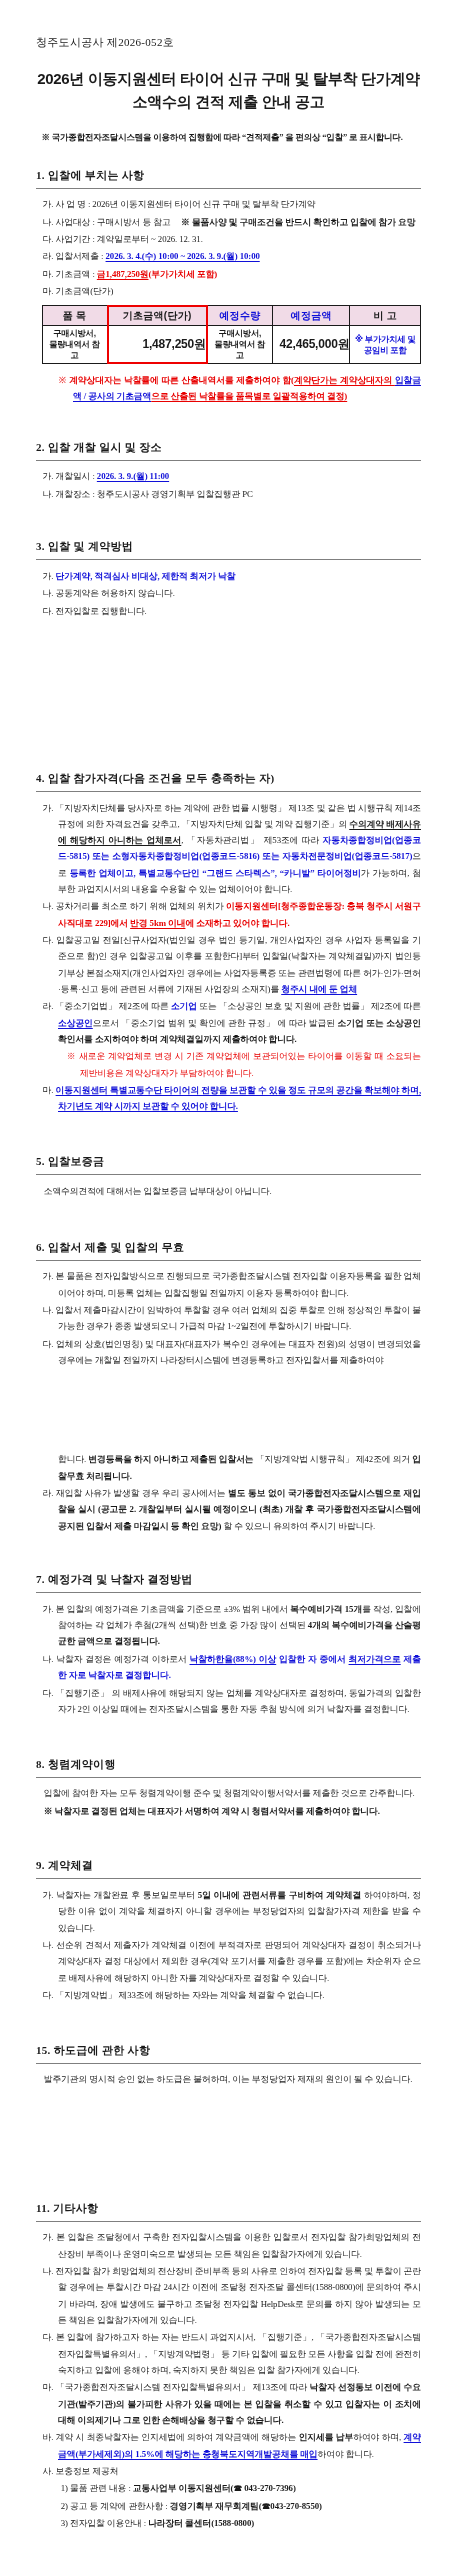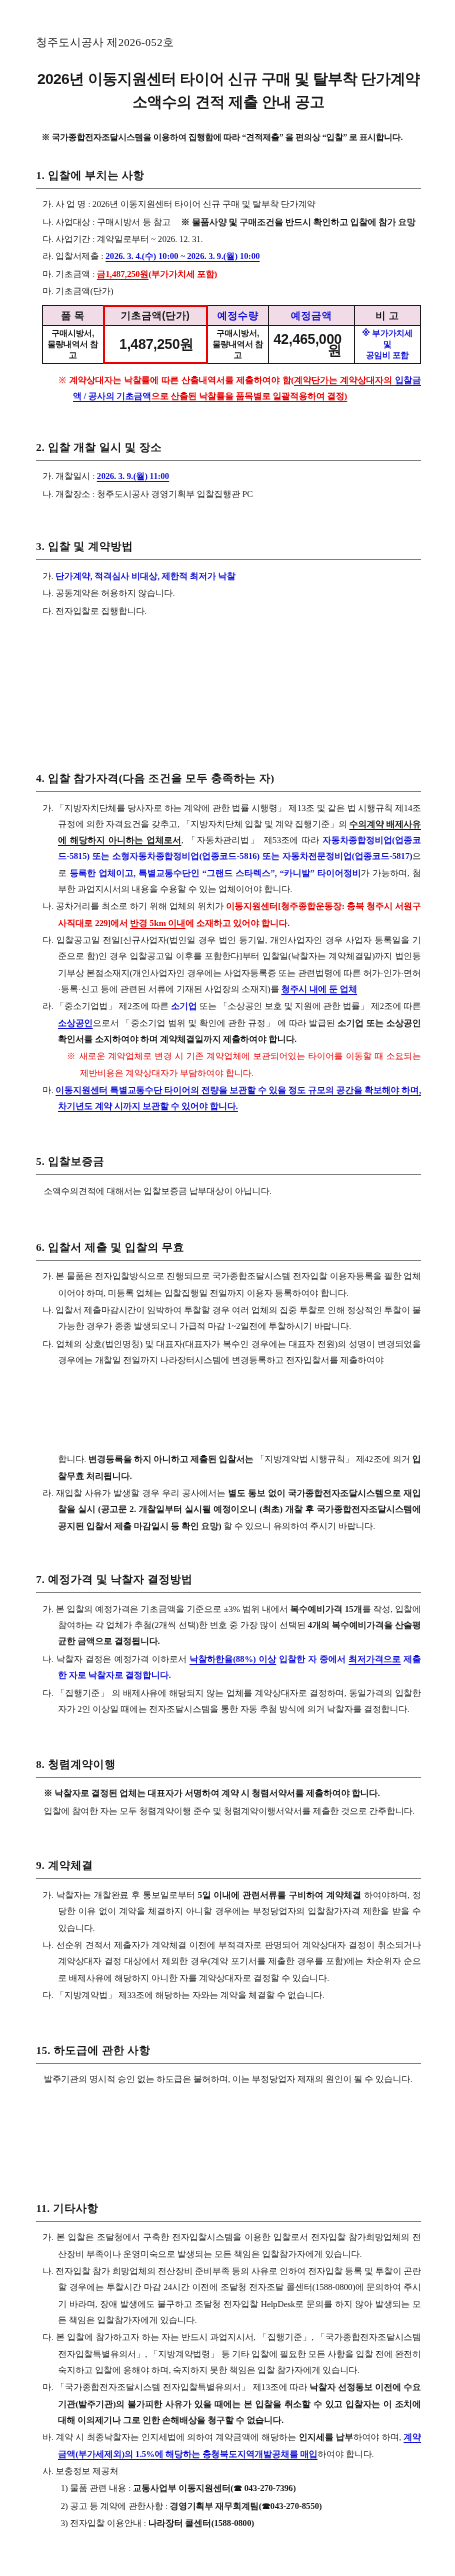--- a/index.html
+++ b/index.html
@@ -31,21 +31,21 @@
   .s-u{text-decoration:underline;text-underline-offset:1.7px;}
   .s-r{color:#e80000;}
   .s-l{color:#1010d8;}
   .tblwrap{margin-top:5.5px;}
   table{border-collapse:collapse;margin-left:5.5px;font-family:"Liberation Sans","DejaVu Sans",sans-serif;}
   th,td{border:1.1px solid #1a1a1a;text-align:center;vertical-align:middle;}
   th{background:#f1dbe7;font-size:10px;font-weight:bold;padding:2.2px 2.2px;letter-spacing:0.3px;}
   td{font-size:8.3px;font-weight:bold;padding:1.7px 4.4px;line-height:11px;white-space:pre-line;letter-spacing:-0.2px;}
   th.box{border-left:2.8px solid #ee0000;border-right:2.8px solid #ee0000;border-top:2.8px solid #ee0000;}
   td.box{border-left:2.8px solid #ee0000;border-right:2.8px solid #ee0000;border-bottom:2.8px solid #ee0000;}
-  td.ar{text-align:right;padding-right:12px;font-size:14px;}
+  td.ar{text-align:right;padding-right:0;font-size:12px;}
   .c-l{color:#1010d8;}
 </style>
 </head>
 <body>
 
 <div class="page">
     <div class="docno">청주도시공사 제2026-052호</div>
     <div class="title">
       <div>2026년 이동지원센터 타이어 신규 구매 및 탈부착 단가계약</div>
       <div>소액수의 견적 제출 안내 공고</div>
@@ -112,22 +112,22 @@
     <div class="gap" style="height: 82px;"></div>
     <div class="item cont"><span>합니다. </span><span class="s-b">변경등록을 하지 아니하고 제출된 입찰서는</span><span> 「지방계약법 시행규칙」 제42조에 의거 </span><span class="s-b">입찰무효 처리됩니다.</span></div>
     <div class="item"><span>라. 재입찰 사유가 발생할 경우 우리 공사에서는 </span><span class="s-b">별도 통보 없이 국가종합전자조달시스템으로 재입찰을 실시 (공고문 2. 개찰일부터 실시될 예정이오니 (최초) 개찰 후 국가종합전자조달시스템에 공지된 입찰서 제출 마감일시 등 확인 요망)</span><span> 할 수 있으니 유의하여 주시기 바랍니다.</span></div>
     <div class="gap" style="height: 13.2px;"></div>
     <div class="heading">7. 예정가격 및 낙찰자 결정방법</div>
     <div class="item"><span>가. 본 입찰의 예정가격은 기초금액을 기준으로 ±3% 범위 내에서 </span><span class="s-b">복수예비가격 15개</span><span>를 작성, 입찰에 참여하는 각 업체가 추첨(2개씩 선택)한 번호 중 가장 많이 선택된 </span><span class="s-b">4개의 복수예비가격을 산술평균한 금액으로 결정됩니다.</span></div>
     <div class="item"><span>나. 낙찰자 결정은 예정가격 이하로서 </span><span class="s-l s-b s-u">낙찰하한율(88%) 이상</span><span class="s-l s-b"> 입찰한 자 중에서 </span><span class="s-l s-b s-u">최저가격으로</span><span class="s-l s-b"> 제출한 자로 낙찰자로 결정합니다.</span></div>
     <div class="item"><span>다. 「집행기준」 의 배제사유에 해당되지 않는 업체를 계약상대자로 결정하며, 동일가격의 입찰한 자가 2인 이상일 때에는 전자조달시스템을 통한 자동 추첨 방식에 의거 낙찰자를 결정합니다.</span></div>
     <div class="gap" style="height: 14.3px;"></div>
     <div class="heading">8. 청렴계약이행</div>
+    <div class="plain"><span>입찰에 참여한 자는 모두 청렴계약이행 준수 및 청렴계약이행서약서를 제출한 것으로 간주합니다.</span></div>
     <div class="plain"><span class="s-b">※ 낙찰자로 결정된 업체는 대표자가 서명하여 계약 시 청렴서약서를 제출하여야 합니다.</span></div>
-    <div class="plain"><span>입찰에 참여한 자는 모두 청렴계약이행 준수 및 청렴계약이행서약서를 제출한 것으로 간주합니다.</span></div>
     <div class="gap" style="height: 14.3px;"></div>
     <div class="heading">9. 계약체결</div>
     <div class="item"><span>가. 낙찰자는 개찰완료 후 통보일로부터 </span><span class="s-b">5일 이내에 관련서류를 구비하여 계약체결</span><span> 하여야하며, 정당한 이유 없이 계약을 체결하지 아니할 경우에는 부정당업자의 입찰참가자격 제한을 받을 수 있습니다.</span></div>
     <div class="item"><span>나. 선순위 견적서 제출자가 계약체결 이전에 부적격자로 판명되어 계약상대자 결정이 취소되거나 계약상대자 결정 대상에서 제외한 경우(계약 포기서를 제출한 경우를 포함)에는 차순위자 순으로 배제사유에 해당하지 아니한 자를 계약상대자로 결정할 수 있습니다.</span></div>
     <div class="item"><span>다. 「지방계약법」 제33조에 해당하는 자와는 계약을 체결할 수 없습니다.</span></div>
     <div class="gap" style="height: 14.3px;"></div>
     <div class="heading">15. 하도급에 관한 사항</div>
     <div class="plain"><span>발주기관의 명시적 승인 없는 하도급은 불허하며, 이는 부정당업자 제재의 원인이 될 수 있습니다.</span></div>
     <div class="gap" style="height: 88px;"></div>
     <div class="heading">11. 기타사항</div>

